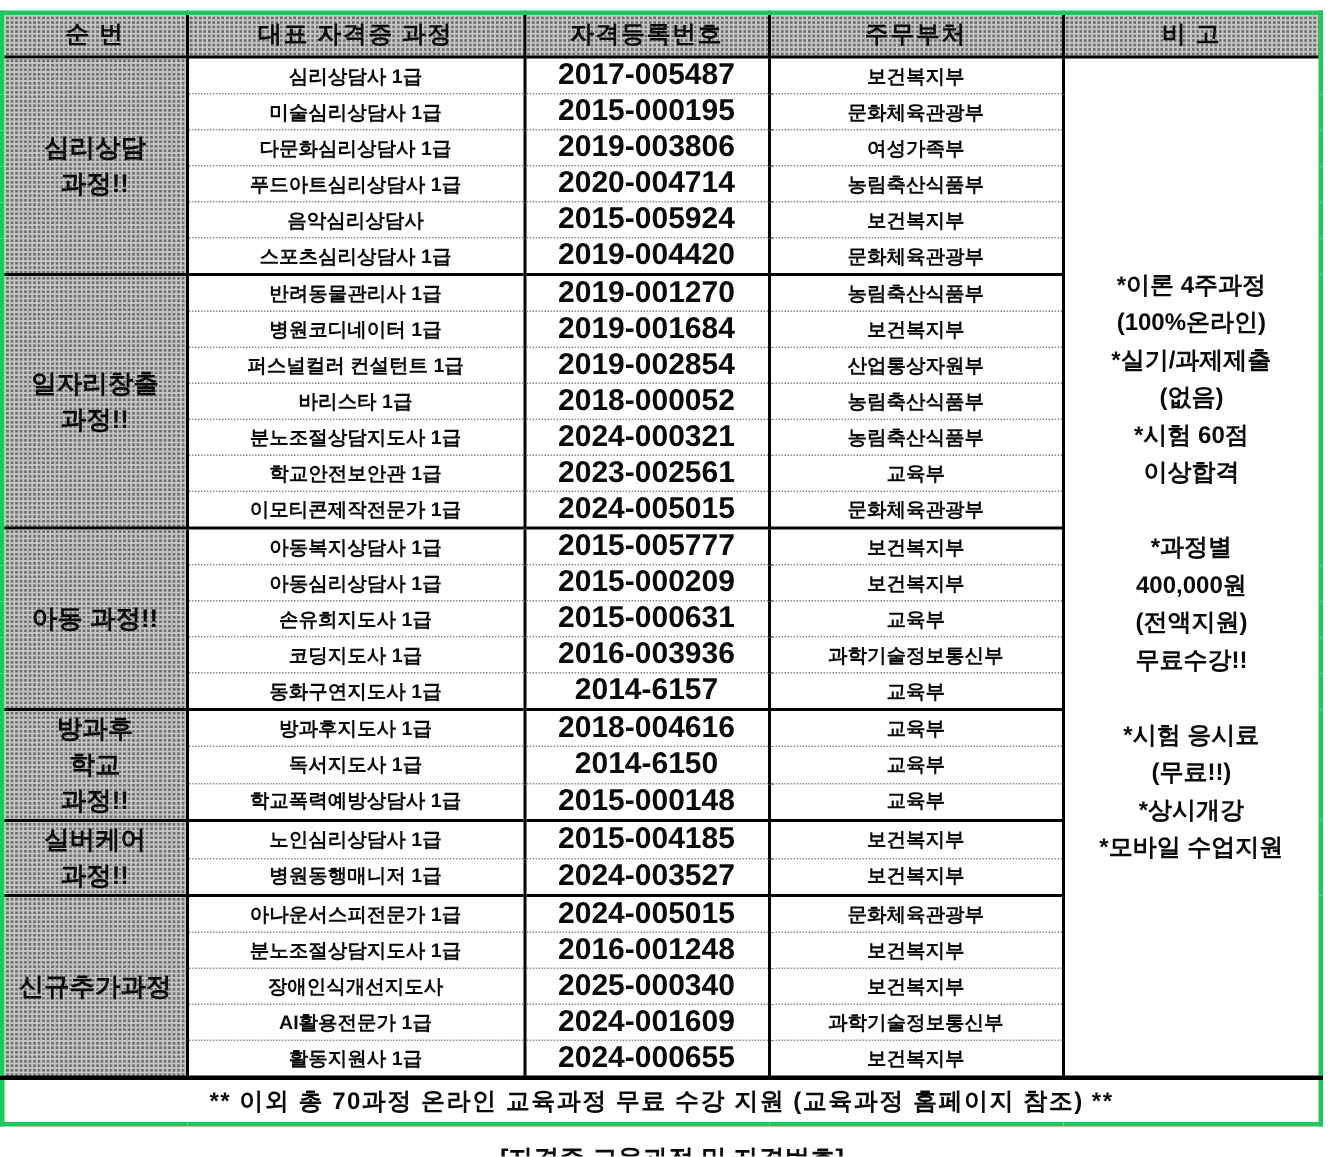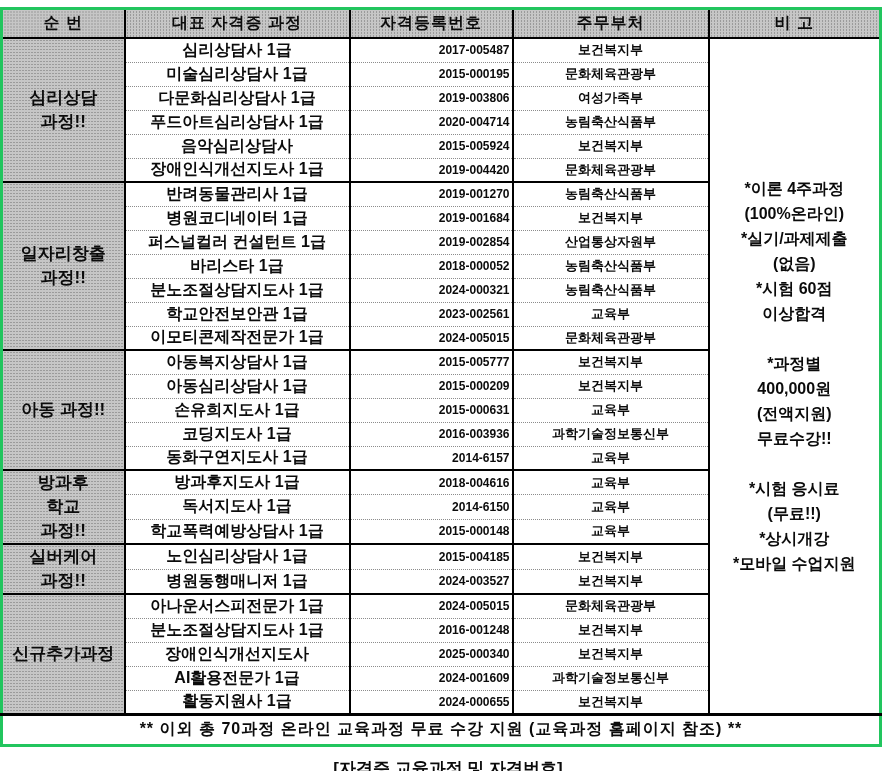--- a/index.html
+++ b/index.html
@@ -38,22 +38,22 @@
     height: 27px;
     font-size: 16px;
     border-top: 2px solid #000;
     border-bottom: 2px solid #000;
     letter-spacing: 1px;
   }
   tbody tr { height: 24px; }
   tr.row-mid > td { border-top: 1px dotted #8c8c8c; }
   tr.group-start > td { border-top: 2px solid #000; }
   td.cat { font-size: 17px; line-height: 24px; }
-  td.course { font-size: 16px; }
-  td.reg { font-size: 12px; text-align: right; }
+  td.course { font-size: 13px; }
+  td.reg { font-size: 20px; }
   td.ministry { font-size: 13px; }
   td.notes { vertical-align: middle; }
   td.notes .notes-inner div {
     font-size: 16px;
     line-height: 25px;
     white-space: nowrap;
   }
   tr.summary-row > td {
     border-top: 3px solid #000;
     height: 28px;
@@ -138,21 +138,21 @@
           <td class="course">푸드아트심리상담사 1급</td>
           <td class="reg">2020-004714</td>
           <td class="ministry">농림축산식품부</td>
         </tr>
         <tr class="row-mid">
           <td class="course">음악심리상담사</td>
           <td class="reg">2015-005924</td>
           <td class="ministry">보건복지부</td>
         </tr>
         <tr class="row-mid">
-          <td class="course">장애인식개선지도사 1급</td>
+          <td class="course">스포츠심리상담사 1급</td>
           <td class="reg">2019-004420</td>
           <td class="ministry">문화체육관광부</td>
         </tr>
         <tr class="group-start">
           <td rowspan="7" class="cat halftone">
             <div>일자리창출</div>
             <div>과정!!</div>
           </td>
           <td class="course">반려동물관리사 1급</td>
           <td class="reg">2019-001270</td>

